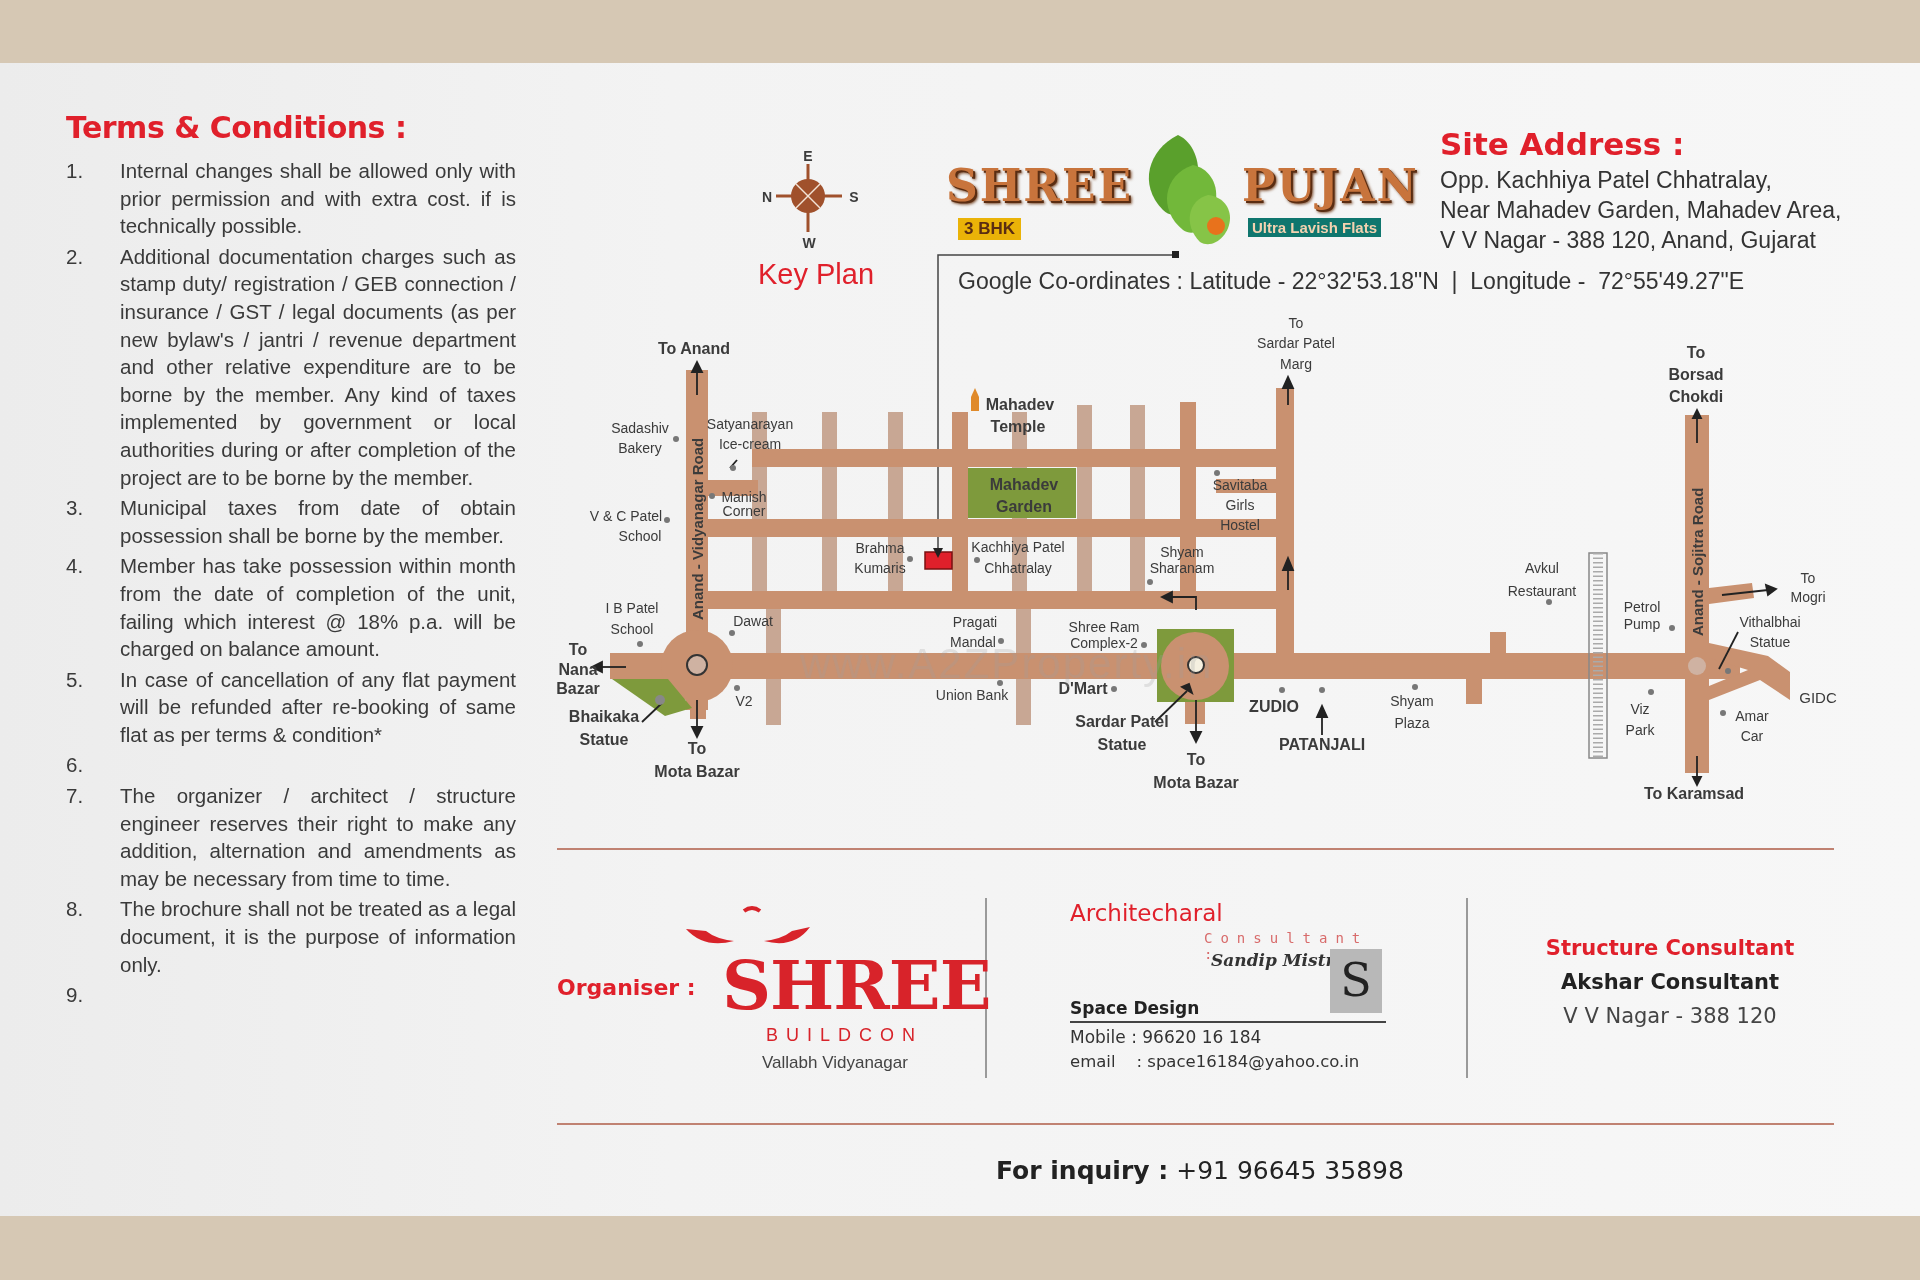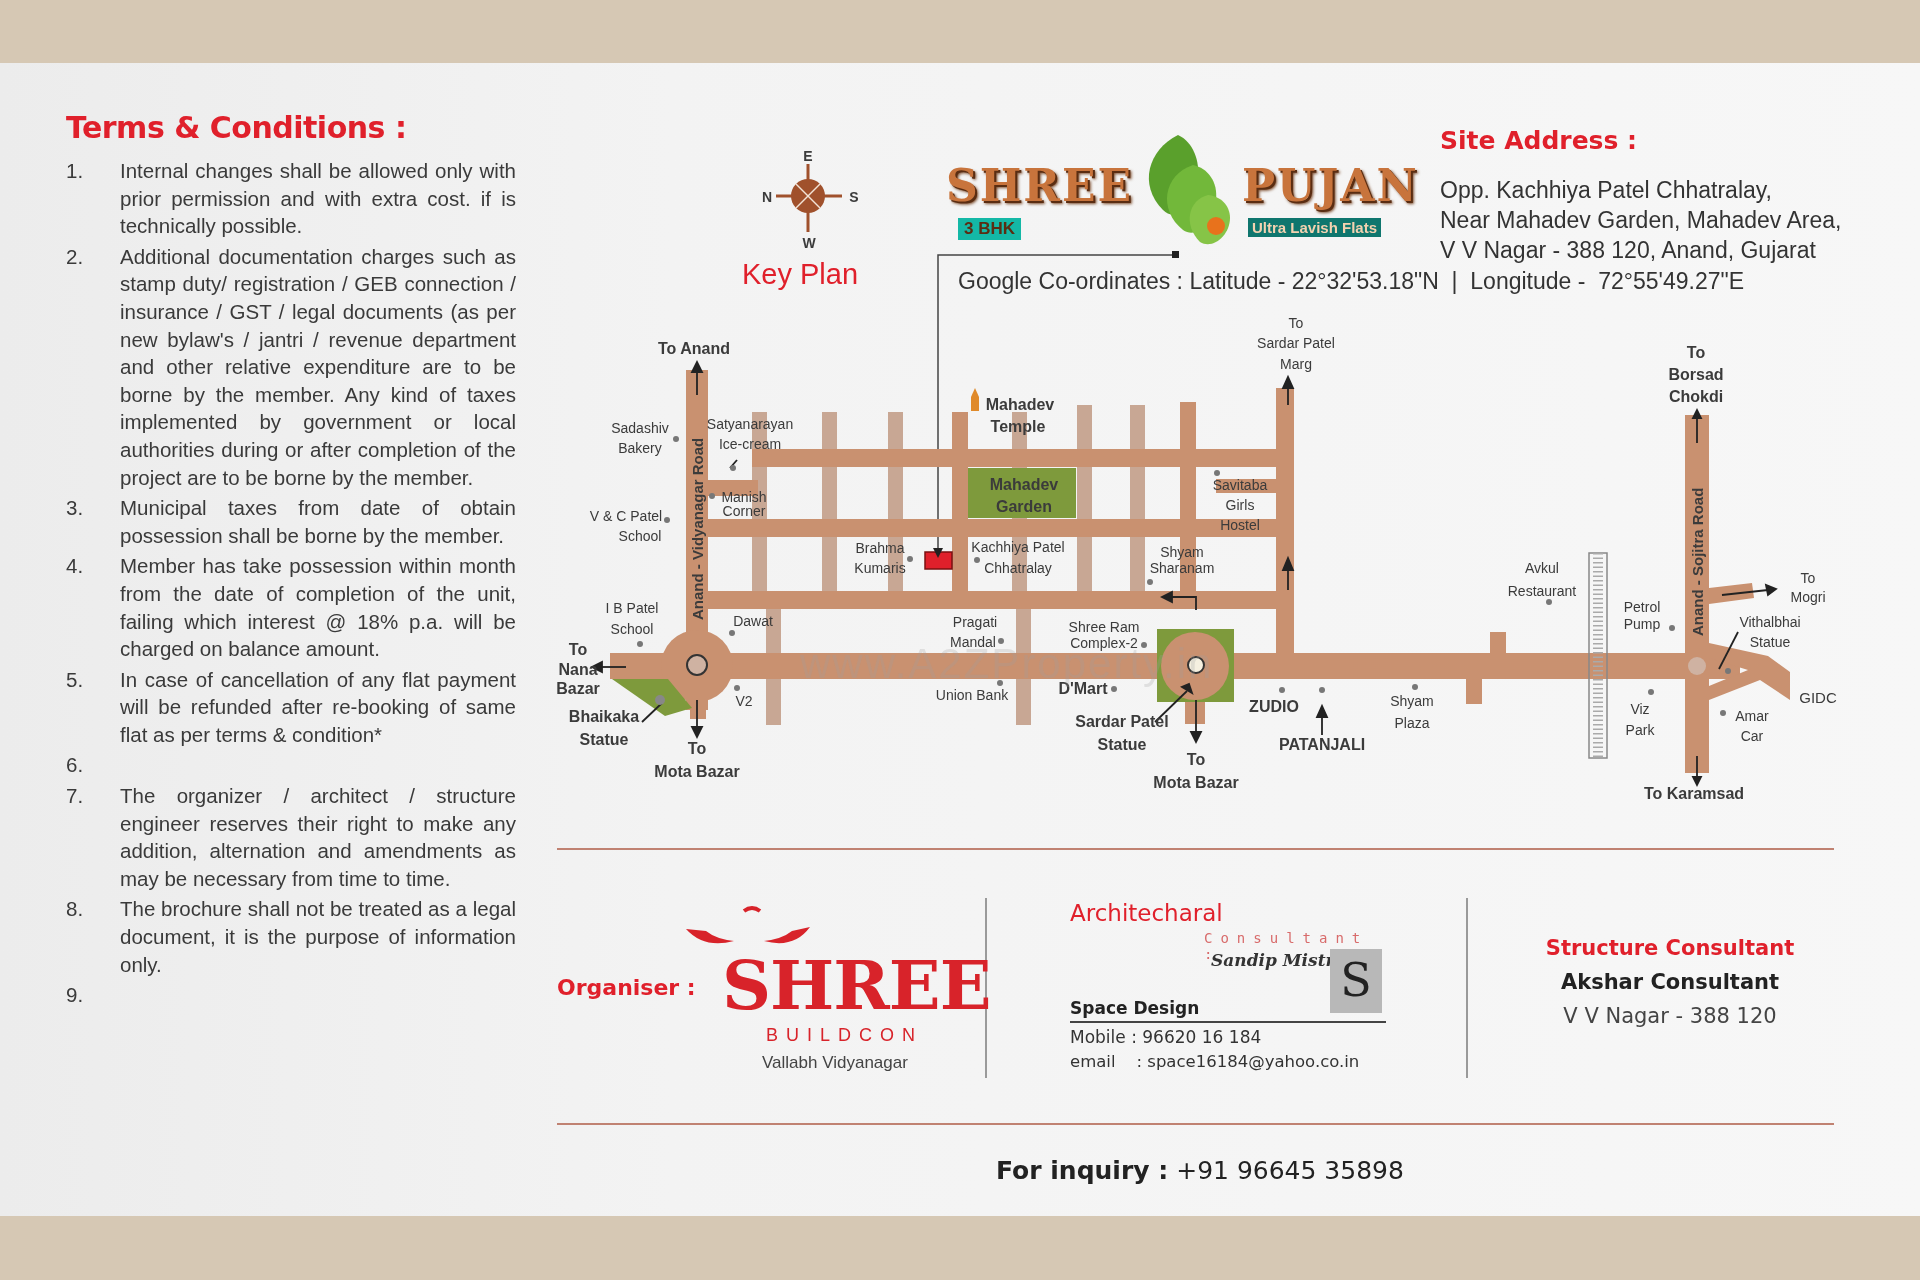--- a/index.html
+++ b/index.html
@@ -9,30 +9,30 @@
   .band-bottom{top:1216px;height:64px;}
   .page{position:absolute;left:0;top:63px;width:1920px;height:1153px;background:linear-gradient(90deg,#ececec 0%,#f3f3f3 35%,#f7f7f7 100%);}
   .terms{position:absolute;left:66px;top:110px;width:450px;}
   .terms h2{margin:0 0 12px 0;font-family:"DejaVu Sans",sans-serif;font-weight:bold;font-size:30px;color:#e0202b;letter-spacing:-0.5px;}
   .terms ol{list-style:none;margin:0;padding:0;}
   .terms li{display:flex;font-size:20.5px;line-height:27.6px;color:#3a3a3a;margin-bottom:3px;}
   .terms li .num{width:54px;flex:none;}
   .terms li .txt{flex:1;text-align:justify;}
   svg.map{position:absolute;left:0;top:0;width:1920px;height:1280px;}
   .map text{font-family:"Liberation Sans",sans-serif;fill:#3b3b3b;}
-  .keyplan{position:absolute;left:742px;top:258px;font-size:29px;color:#e0202b;}
+  .keyplan{position:absolute;left:758px;top:258px;font-size:29px;color:#e0202b;}
   .brand{position:absolute;left:940px;top:130px;width:470px;height:130px;}
   .brand .w1,.brand .w2{position:absolute;font-family:"DejaVu Serif",serif;font-weight:bold;font-size:44px;color:#c8743c;letter-spacing:2px;text-shadow:2px 2px 0 #5a2d12,3px 3px 3px #7a4a2a;}
   .brand .w1{left:6px;top:30px;}
   .brand .w2{left:302px;top:30px;}
-  .brand .sub1{position:absolute;left:18px;top:88px;font-size:17px;color:#5a2d12;font-weight:bold;background:#14b8a6;padding:1px 6px;}
+  .brand .sub1{position:absolute;left:18px;top:88px;font-size:17px;color:#5a2d12;font-weight:bold;background:#eab308;padding:1px 6px;}
   .brand .sub2{position:absolute;left:308px;top:88px;font-size:15px;color:#f3d2b0;font-weight:bold;background:#0f766e;padding:1px 4px;}
   .leaf{position:absolute;left:198px;top:0px;width:110px;height:120px;}
   .site{position:absolute;left:1440px;top:126px;}
-  .site h3{margin:0 0 20px 0;font-family:"DejaVu Sans",sans-serif;font-size:25px;color:#e0202b;font-weight:bold;}
+  .site h3{margin:0 0 3px 0;font-family:"DejaVu Sans",sans-serif;font-size:31px;color:#e0202b;font-weight:bold;}
   .site div{font-size:23px;line-height:30px;color:#333;}
   .coords{position:absolute;left:958px;top:268px;font-size:23px;color:#333;white-space:pre;}
   .hr{position:absolute;height:2px;background:#c08272;}
   .vr{position:absolute;width:2px;background:#9a9a9a;}
   .org-label{position:absolute;left:557px;top:975px;font-family:"DejaVu Sans",sans-serif;font-weight:bold;font-size:22px;color:#e0202b;}
   .org-logo{position:absolute;left:686px;top:905px;width:230px;height:175px;}
   .org-logo .big{position:absolute;left:36px;top:40px;font-family:"DejaVu Serif",serif;font-size:68px;font-weight:bold;color:#d8232a;letter-spacing:-1px;}
   .org-logo .bc{position:absolute;left:80px;top:120px;font-size:18px;color:#d8232a;letter-spacing:8px;}
   .org-logo .vv{position:absolute;left:76px;top:148px;font-size:17px;color:#444;}
   .arch{position:absolute;left:1070px;top:900px;width:320px;}

